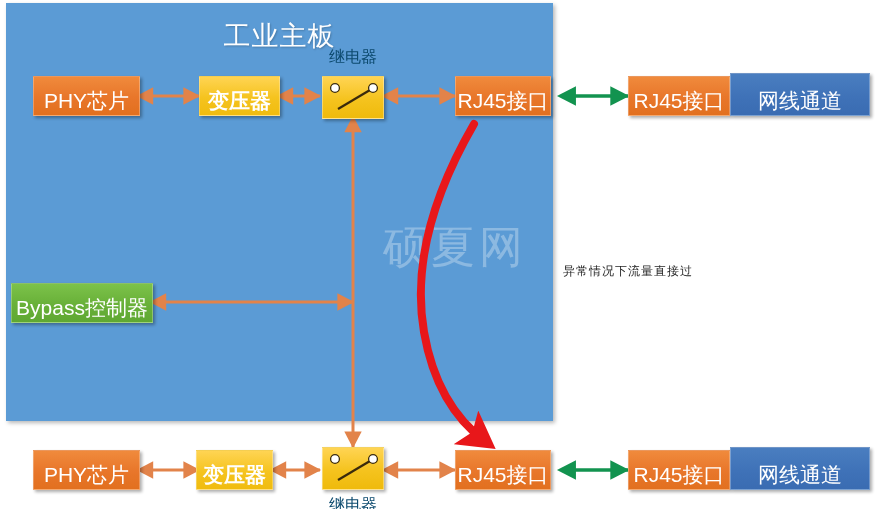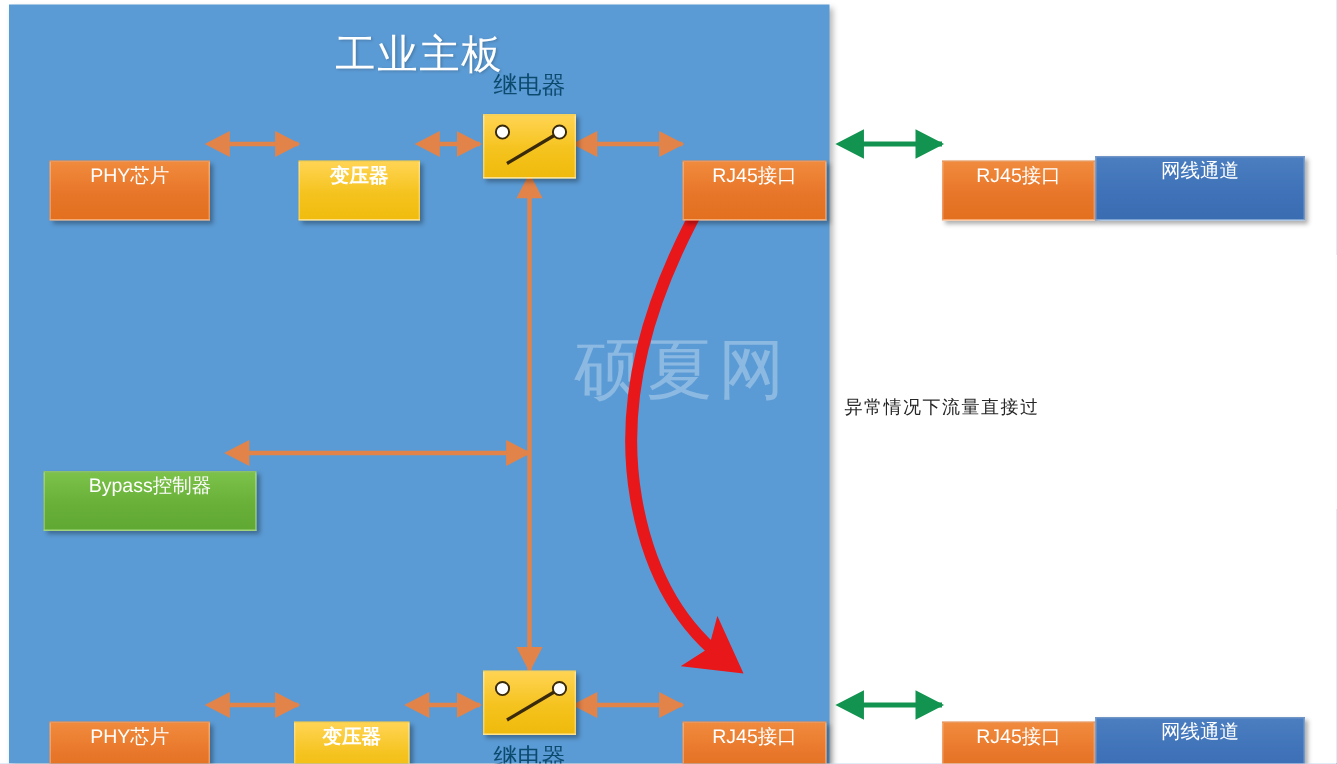--- a/index.html
+++ b/index.html
@@ -22,21 +22,21 @@
     height: 509px;
     background: #ffffff;
   }
 
   
   .board-panel {
     position: absolute;
     left: 6px;
     top: 3px;
     width: 547px;
-    height: 506px;
+    height: 418px;
     background: #5b9bd5;
     box-shadow: 2px 2px 4px rgba(0,0,0,0.28);
   }
   .board-title {
     position: absolute;
     left: 0;
     top: 16px;
     width: 547px;
     text-align: center;
     color: #ffffff;
@@ -71,28 +71,27 @@
     color: rgba(255,255,255,0.32);
     letter-spacing: 1px;
     white-space: nowrap;
   }
 
   
   .node {
     position: absolute;
     box-sizing: border-box;
     display: flex;
-    align-items: flex-start;
+    align-items: flex-end;
     justify-content: center;
     color: #ffffff;
-    font-size: 13px;
+    font-size: 21px;
     white-space: nowrap;
     box-shadow: 2px 2px 3px rgba(0,0,0,0.32);
     border: 1px solid rgba(255,255,255,0.28);
-    margin-top: 31px;
   }
   .node.orange {
     background: linear-gradient(180deg, #f08a3c 0%, #e8762a 55%, #e2701f 100%);
   }
   .node.yellow {
     background: linear-gradient(180deg, #ffd453 0%, #f5c31e 55%, #f0bc0f 100%);
     color: #ffffff;
     font-weight: bold;
   }
   .node.green {
@@ -217,21 +216,21 @@
   </div>
 
   <div class="node orange" style="left:628px; top:76px; width:102px; height:40px;">
     <span>RJ45接口</span>
   </div>
 
   <div class="node blue" style="left:730px; top:73px; width:140px; height:43px;">
     <span>网线通道</span>
   </div>
 
-  <div class="node green" style="left:29px; top:283px; width:142px; height:40px;">
+  <div class="node green" style="left:11px; top:283px; width:142px; height:40px;">
     <span>Bypass控制器</span>
   </div>
 
   <div class="annotation" style="left:563px; top:263px;">异常情况下流量直接过</div>
 
   <div class="node orange" style="left:33px; top:450px; width:107px; height:40px;">
     <span>PHY芯片</span>
   </div>
 
   <div class="node yellow" style="left:196px; top:450px; width:77px; height:40px;">

